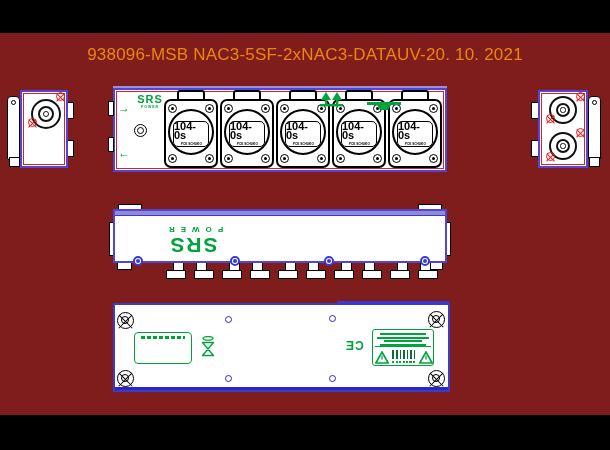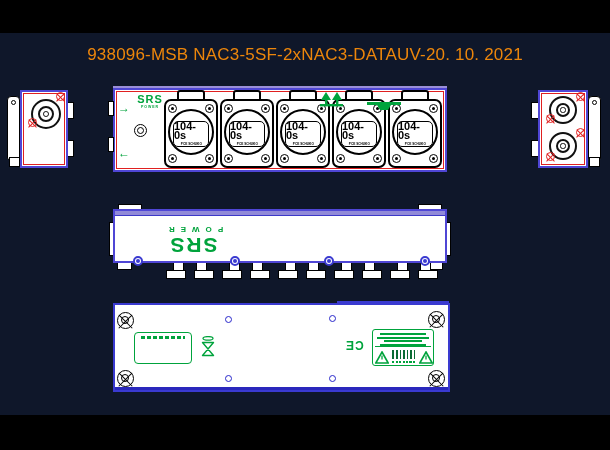--- a/index.html
+++ b/index.html
@@ -1,18 +1,18 @@
 <!DOCTYPE html>
 <html><head>
 <meta charset="utf-8">
 <style>
   * { margin:0; padding:0; box-sizing:border-box; }
   html,body { width:610px; height:450px; background:#000; }
   body { font-family:"Liberation Sans", sans-serif; }
-  .stage { position:relative; width:610px; height:450px; background:#0f172a; overflow:hidden; }
+  .stage { position:relative; width:610px; height:450px; background:#7f1d1d; overflow:hidden; }
   .bar { position:absolute; left:0; width:610px; background:#000; z-index:50; }
   .bar.top { top:0; height:33px; }
   .bar.bottom { top:415px; height:35px; }
 
   .title { position:absolute; top:45px; left:0; width:610px; text-align:center;
            font-size:17px; color:#ed860b; letter-spacing:.2px; white-space:nowrap; }
 
   .view { position:absolute; }
   .whitebox { position:absolute; background:#fff; border:2px solid #4f46d5; }
   .inner-red { position:absolute; inset:1px; border:1px solid #e02020; pointer-events:none; }

